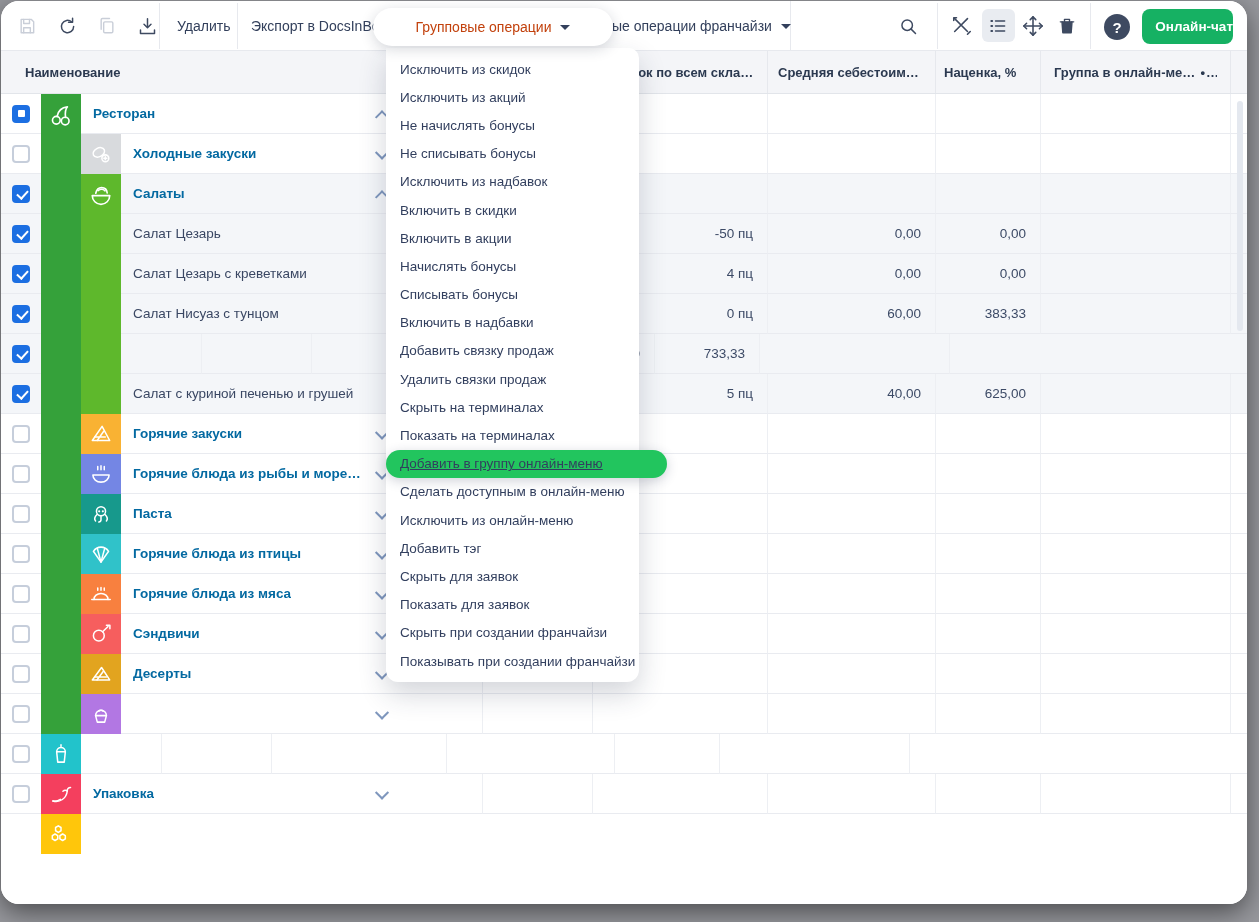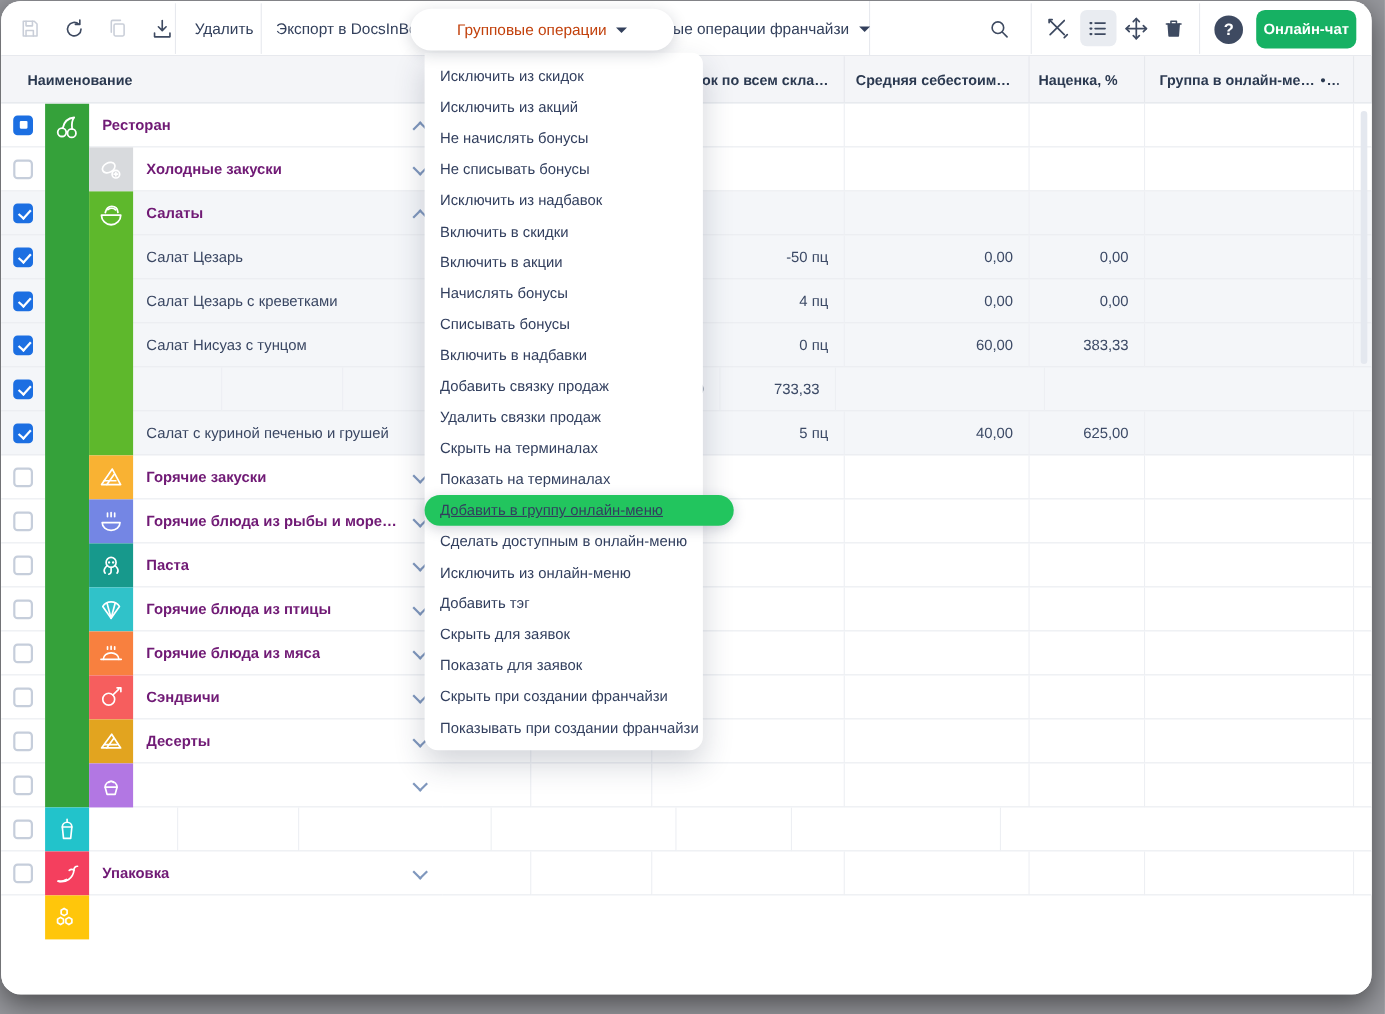--- a/index.html
+++ b/index.html
@@ -21,41 +21,41 @@
            border-right:5px solid transparent; border-top:5px solid #33405c; margin-left:9px; }
   .pill { position:absolute; left:372px; top:7px; width:240px; height:38px; background:#fff;
           border-radius:19px; box-shadow:0 3px 14px rgba(30,40,60,.18); z-index:60;
           display:flex; align-items:center; justify-content:center; font-size:14px; color:#c2410c; cursor:pointer;text-align:center; }
   .listbg { position:absolute; left:981px; top:8px; width:33px; height:33px; background:#e9ecf1; border-radius:6px; }
   .helpcircle { position:absolute; left:1103px; top:13px; width:26px; height:26px; border-radius:50%;
                 background:#3e4a61; color:#fff; font-size:15px; font-weight:bold; display:flex;
                 align-items:center; justify-content:center; cursor:pointer; }
   .chatbtn { position:absolute; left:1141px; top:8px; width:91px; height:35px; border-radius:8px;
              color:#fff; font-size:13.5px; font-weight:bold; display:flex; align-items:center;
-             justify-content:center; cursor:pointer; }
+             justify-content:flex-end; cursor:pointer; }
 
   
   .thead { position:absolute; left:0; top:50px; width:100%; height:43px; background:#f4f5f8;
            border-bottom:1px solid #e2e5ea; display:flex; z-index:2;
            font-size:13px; font-weight:600; color:#2b3950; }
   .th { display:flex; align-items:center; border-right:1px solid #e6e8ed; overflow:hidden;
         white-space:nowrap; text-overflow:ellipsis; }
   .th span{ overflow:hidden; white-space:nowrap; text-overflow:ellipsis; }
 
   
   .tbody { position:absolute; left:0; top:93px; width:100%; height:810px; z-index:1; background:#fff; }
   .row { display:flex; height:40px; background:#fff; }
   .row.sel { background:#f4f6f9; }
   .cbcell { width:40px; display:flex; align-items:center; justify-content:center; border-bottom:1px solid #e9ebf0; }
   .bz1 { width:40px; } .bz2 { width:80px; }
   .namecell { position:relative; display:flex; align-items:center; border-bottom:1px solid #e9ebf0; }
   .namecell.w1 { width:321px; padding-left:12px; }
   .namecell.w2 { width:281px; padding-left:12px; }
   .lbl { font-size:13.5px; color:#3a4763; white-space:nowrap; overflow:hidden; text-overflow:ellipsis; max-width:235px;}
-  .lbl.grp { font-weight:600; color:#701a75; }
+  .lbl.grp { font-weight:600; color:#0369a1; }
   .c { border-right:1px solid #edeff3; border-bottom:1px solid #e9ebf0; display:flex; align-items:center;
        justify-content:flex-end; padding-right:14px; font-size:13.5px; color:#3c4a66; }
   .c1{width:81px;} .c2{width:110px;} .c3{width:175px;} .c4{width:168px;} .c5{width:105px;} .c6{width:190px;} .c7{flex:1; border-right:none;}
 
   .chev { position:absolute; right:16px; top:50%; width:9px; height:9px; cursor:pointer; }
   .chev::before { content:""; position:absolute; left:0; top:0; width:8px; height:8px;
                   border-right:2px solid #7f97bd; border-bottom:2px solid #7f97bd; }
   .chev.down { transform:translateY(-70%); } .chev.down::before { transform:rotate(45deg); }
   .chev.up { transform:translateY(-20%); } .chev.up::before { transform:rotate(-135deg); }
 

